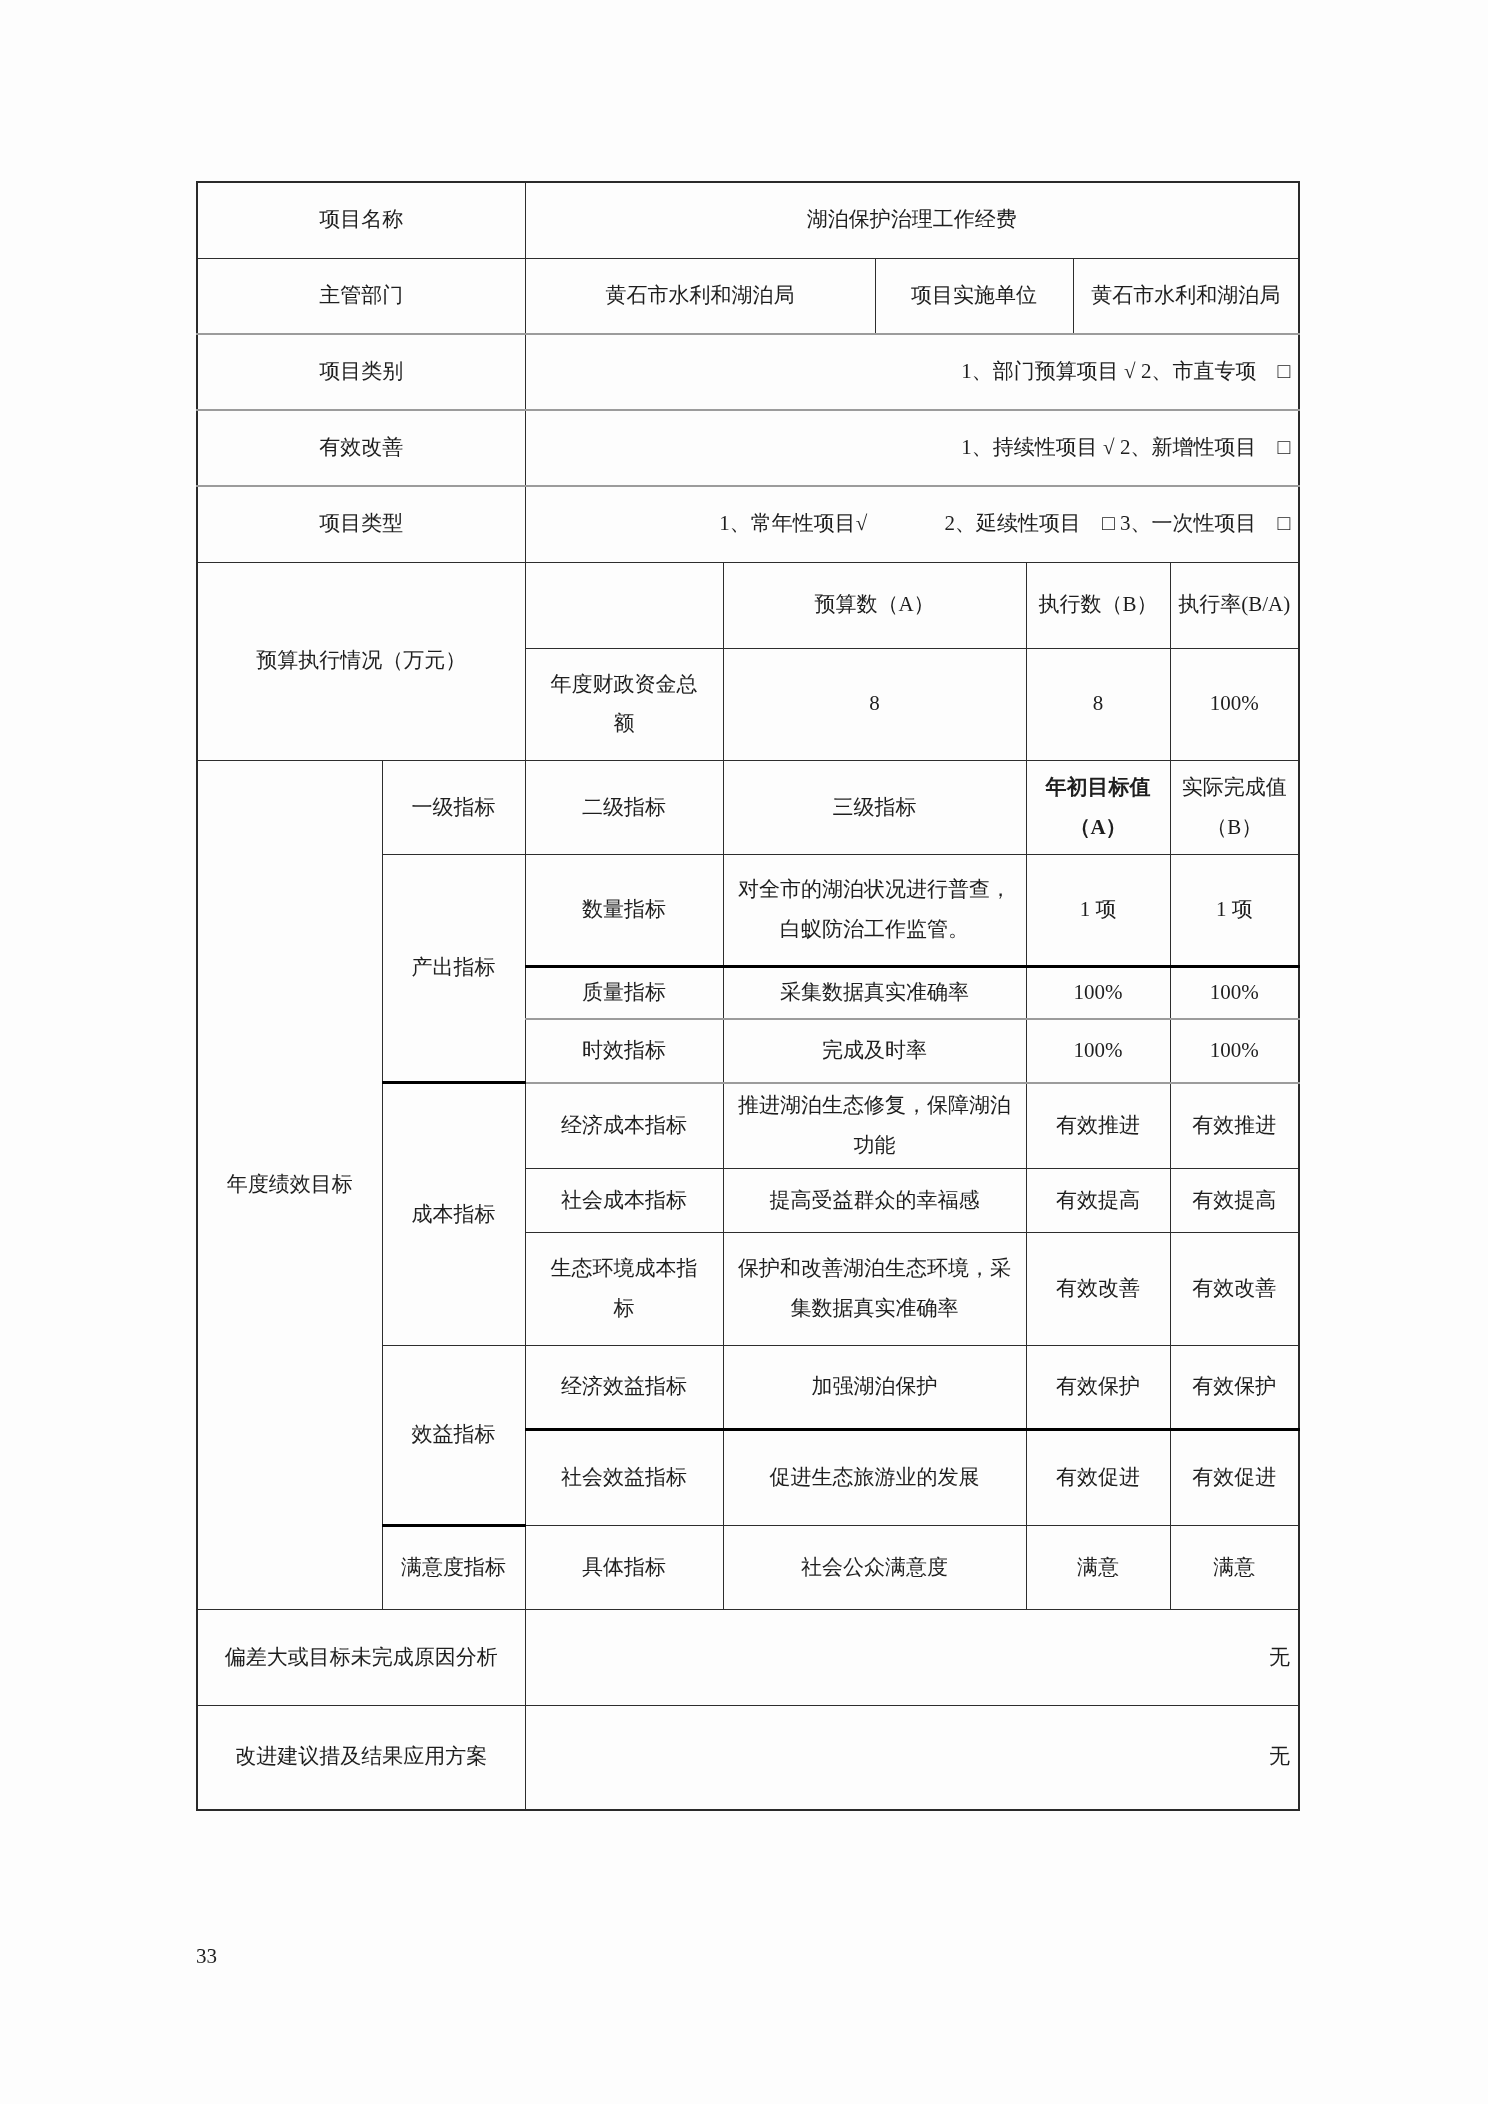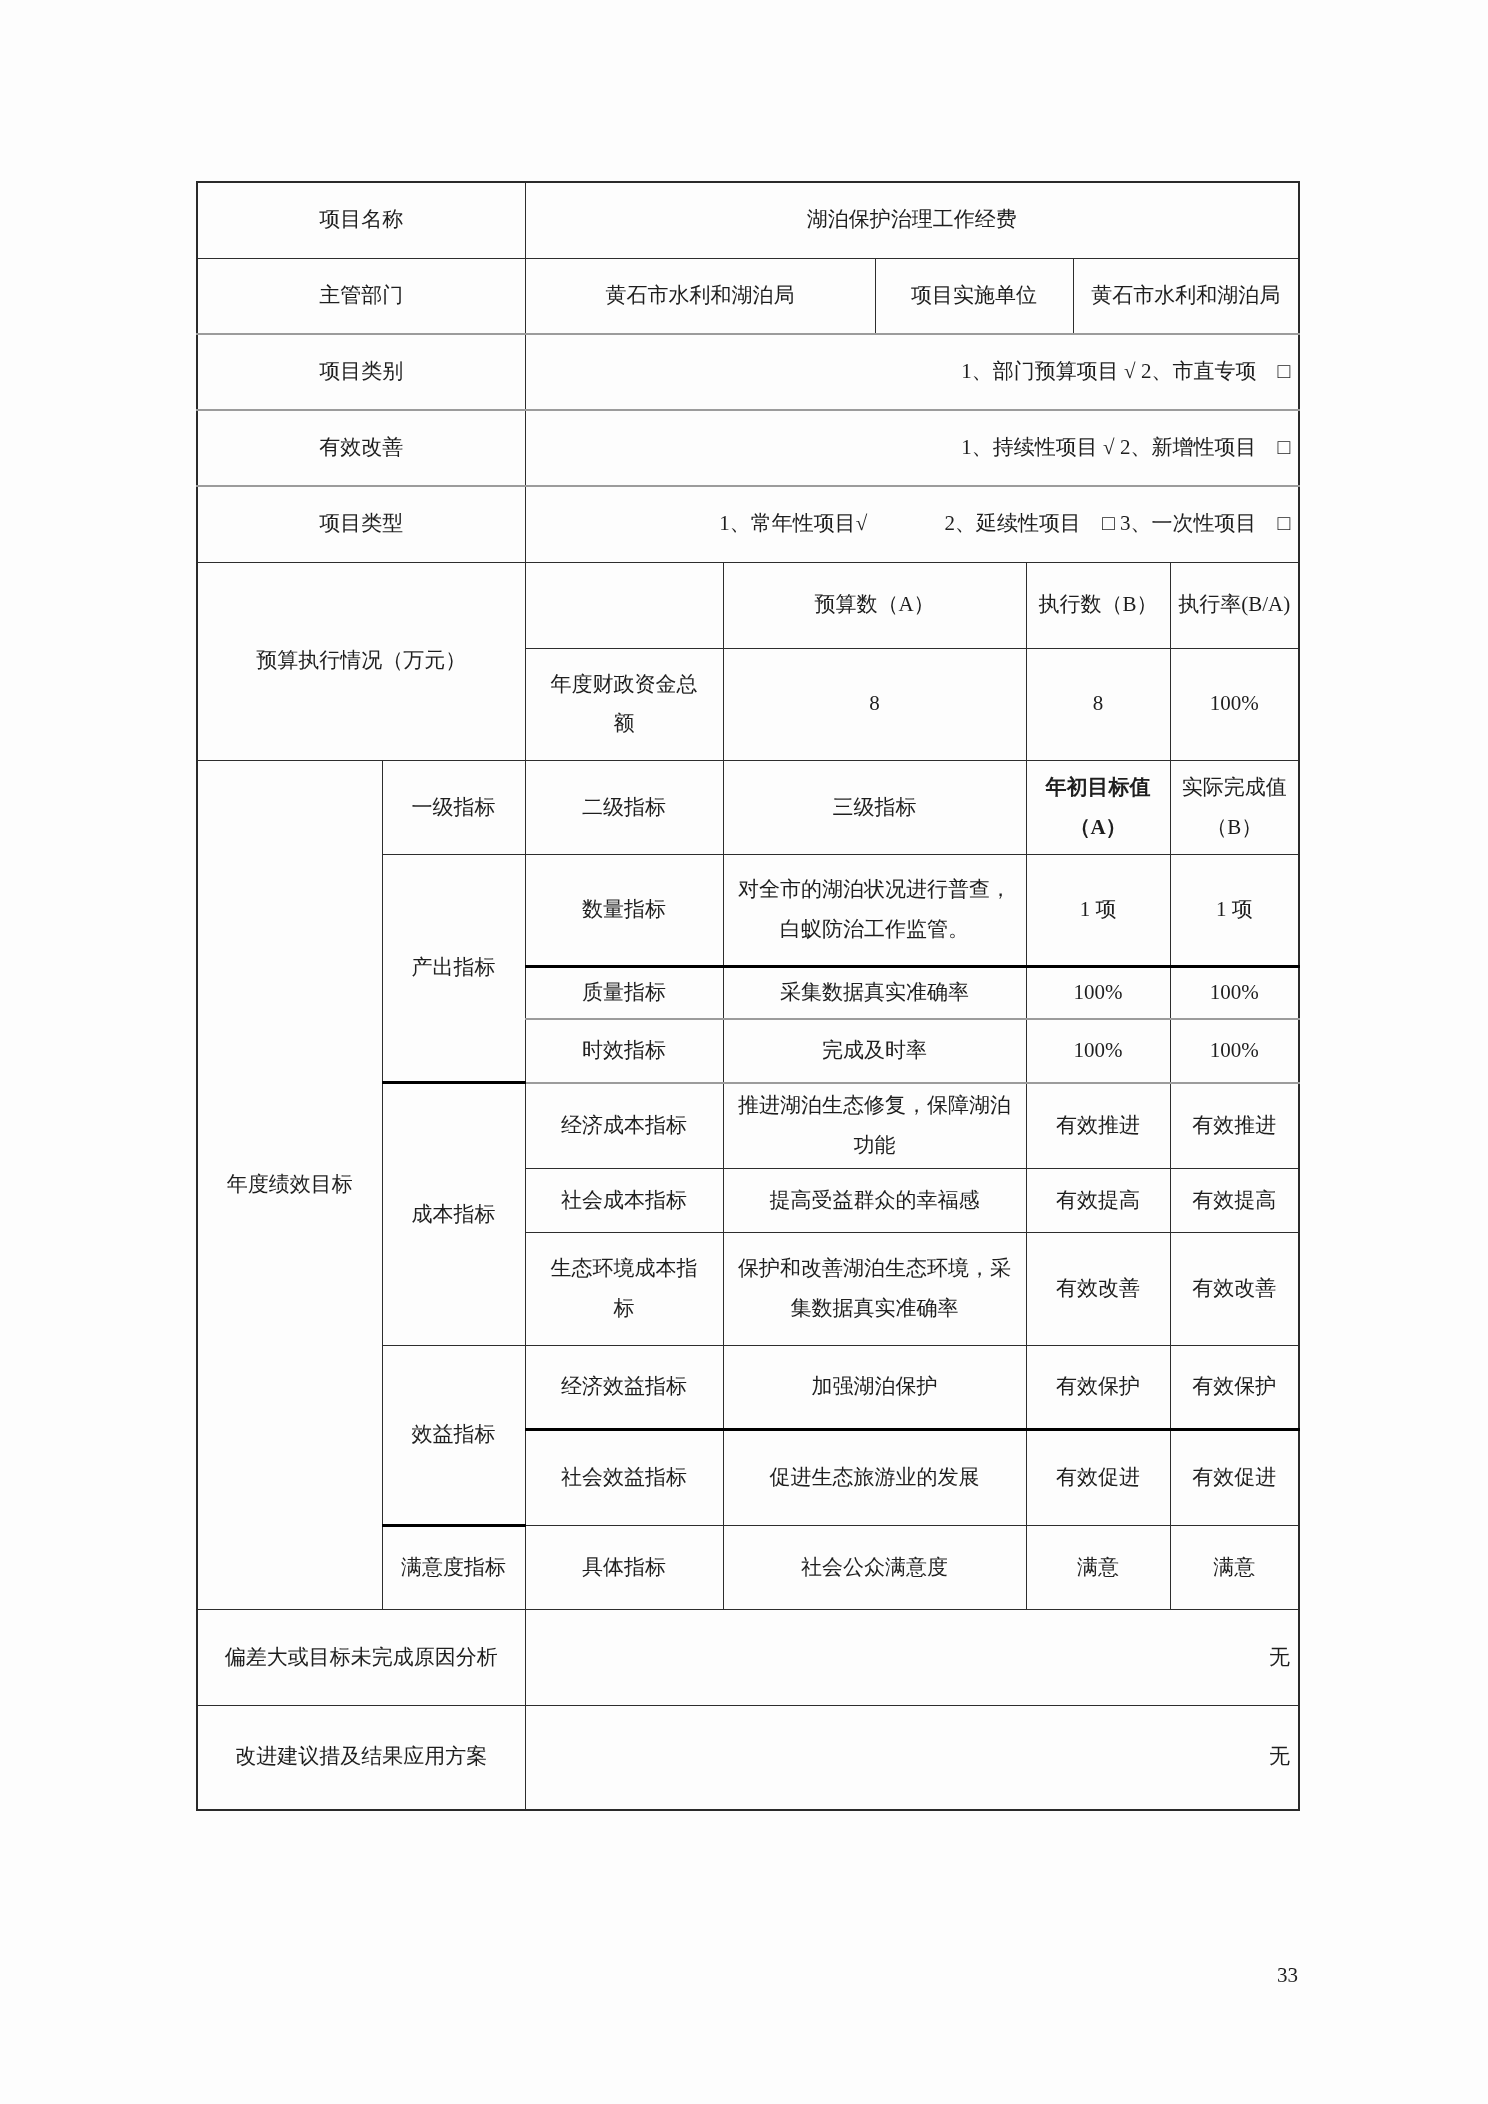--- a/index.html
+++ b/index.html
@@ -42,23 +42,22 @@
   tr.black-b > td { border-bottom: 3px solid #000000; }
   .opt { display: inline-block; }
   .opt-w1 { min-width: 292px; }
   .opt-w2 { min-width: 308px; }
   .opt-w3 { min-width: 242px; }
   .page-num {
     position: absolute;
     top: 1944px;
     left: 196px;
     width: 1102px;
-    text-align: right;
+    text-align: left;
     font-size: 21px;
-    margin-top: 19px;
   }
 </style>
 </head>
 <body>
 
 <div class="page">
 
   <table class="doc-table">
     <colgroup>
       <col style="width:185px">

